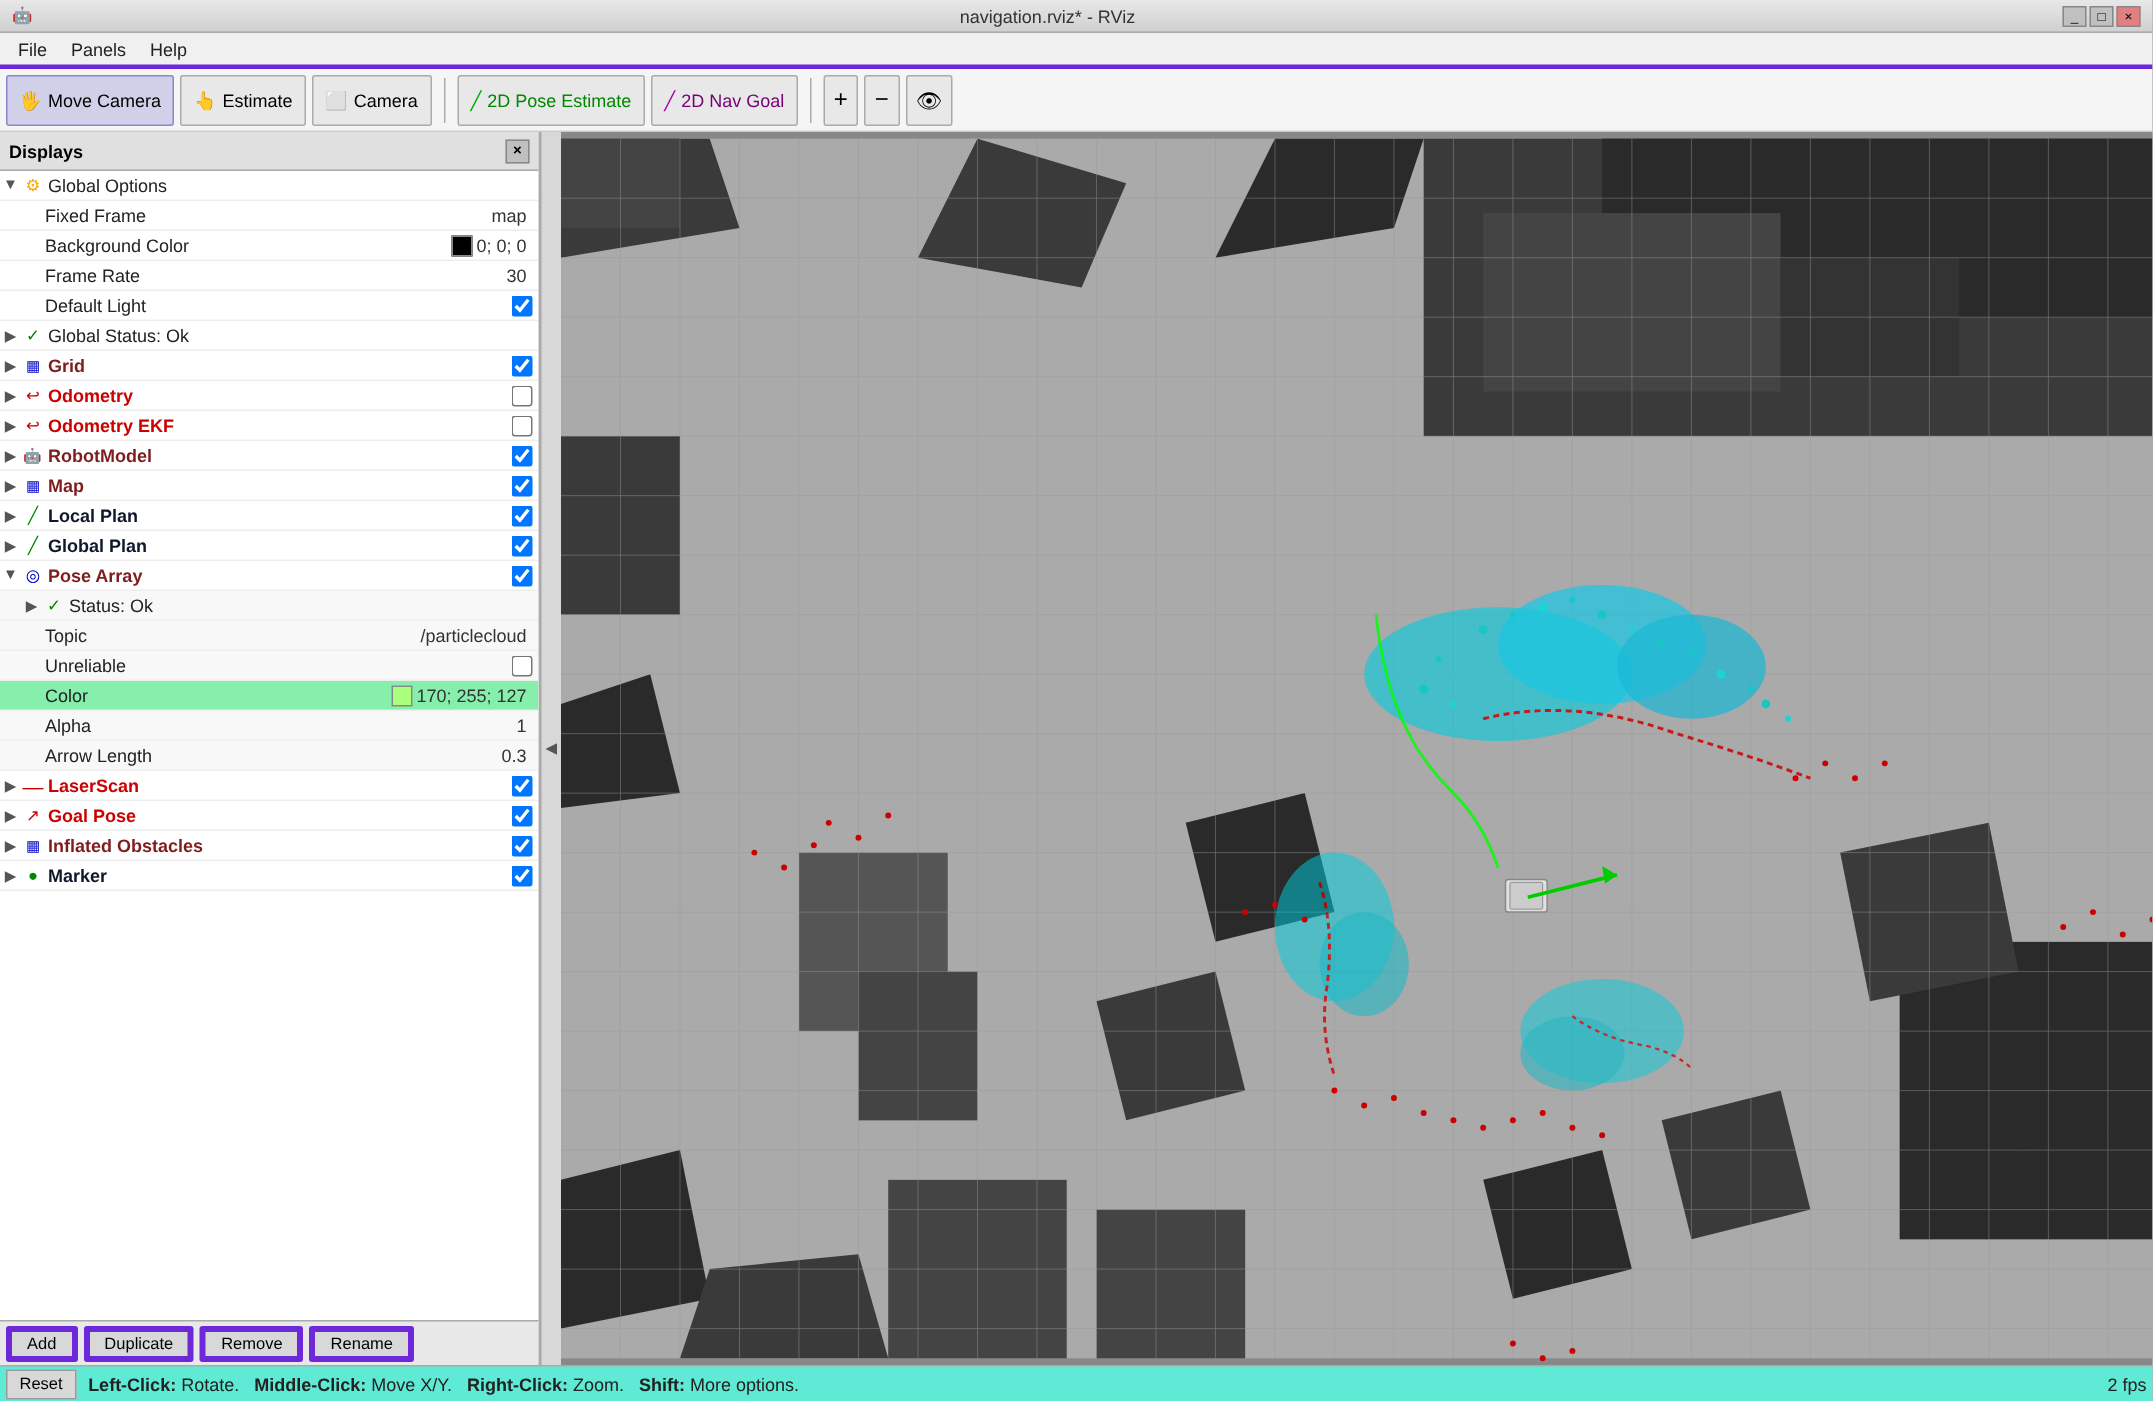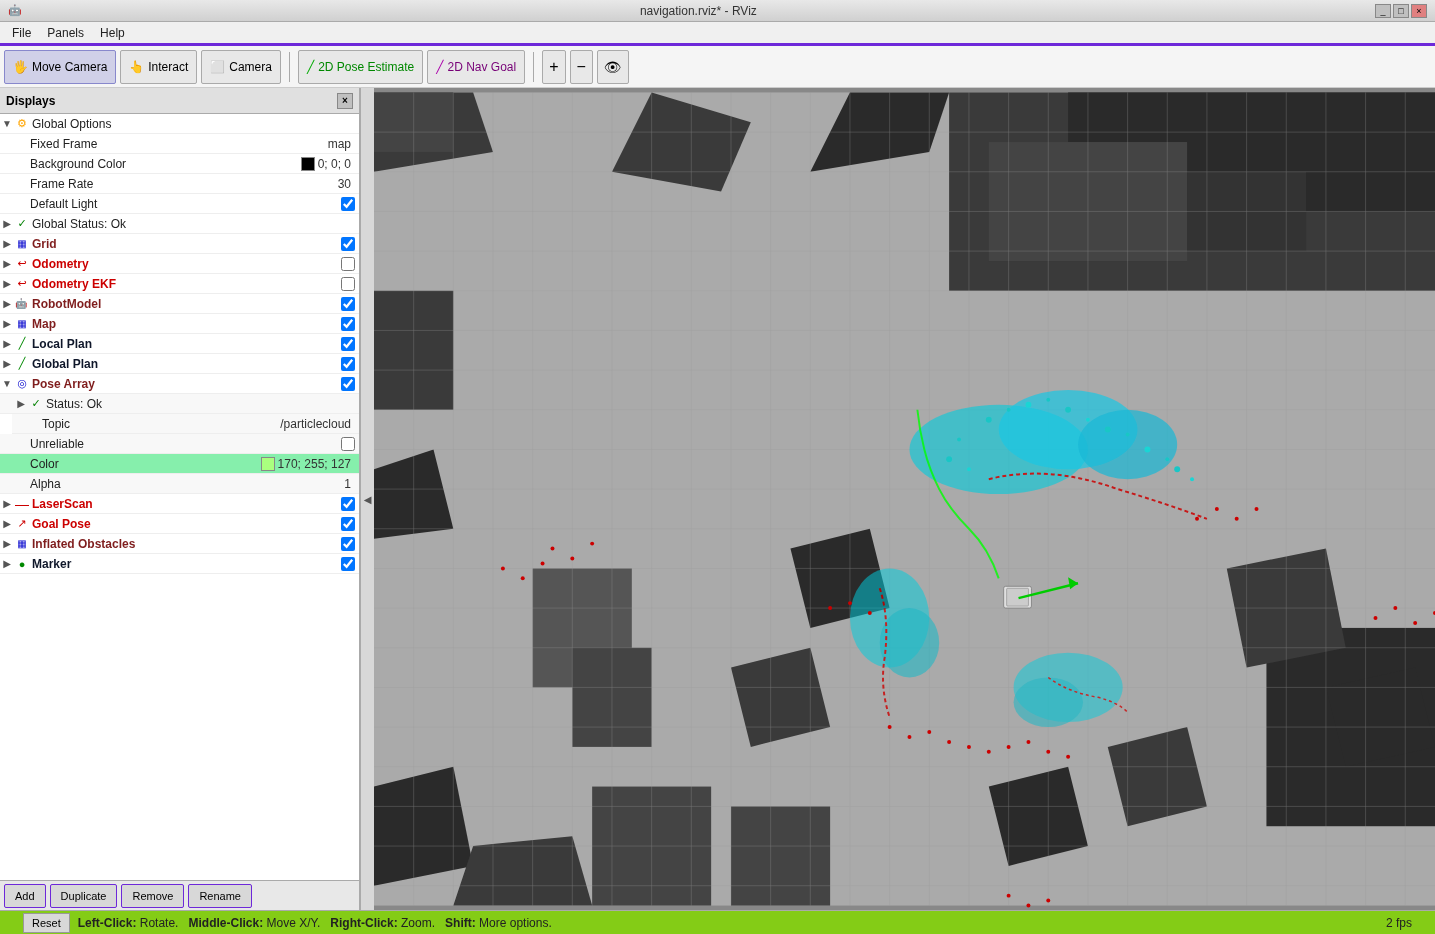--- a/index.html
+++ b/index.html
@@ -130,25 +130,25 @@
     #viewport {
       flex: 1;
       position: relative;
       overflow: hidden;
       background: #888;
     }
 
     
     #bottom-bar {
       height: 24px;
-      background: #84cc16;
+      background: #5eead4;
       border-top: 1px solid #aaa;
       display: flex;
       align-items: center;
-      padding: 0 23px;
+      padding: 0 4px;
       font-size: 12px;
     }
     .bottom-reset-btn {
       height: 20px;
       padding: 0 8px;
       background: #d8d8d8;
       border: 1px solid #999;
       cursor: pointer;
       font-size: 11px;
     }
@@ -162,21 +162,21 @@
       border-top: 1px solid #aaa;
       display: flex;
       align-items: center;
       padding: 2px 4px;
       gap: 4px;
     }
     .sidebar-btn {
       height: 24px;
       padding: 0 10px;
       background: #d8d8d8;
-      border: 1px solid #6d28d9;
+      border: 4px solid #6d28d9;
       cursor: pointer;
       font-size: 11px;
       border-radius: 2px;
     }
 
     
     #map-svg {
       position: absolute;
       top: 0; left: 0;
       width: 100%; height: 100%;
@@ -201,21 +201,21 @@
   <div class="menu-item">Help</div>
 </div>
 
 <div id="toolbar">
   <button class="toolbar-btn active">
     <span>🖐</span>
     <span>Move Camera</span>
   </button>
   <button class="toolbar-btn">
     <span>👆</span>
-    <span>Interact</span>
+    <span>Estimate</span>
   </button>
   <button class="toolbar-btn">
     <span>⬜</span>
     <span>Camera</span>
   </button>
   <div class="toolbar-sep"></div>
   <button class="toolbar-btn" style="color:#008800;">
     <span style="color:#00aa00;">╱</span>
     <span>2D Pose Estimate</span>
   </button>
@@ -332,21 +332,21 @@
         <input type="checkbox" class="tree-checkbox" checked="" style="">
       </div>
 
       <div class="tree-row" style="background:#f8f8f8;">
         <span style="display:inline-block;width:14px;"></span>
         <span class="tree-arrow">▶</span>
         <span class="tree-icon" style="color:green;">✓</span>
         <span class="tree-label">Status: Ok</span>
       </div>
 
-      <div class="tree-row" style="background:#f8f8f8;margin-left:12px;">
+      <div class="tree-row" style="background:#f8f8f8;">
         <span style="display:inline-block;width:28px;"></span>
         <span class="tree-label">Topic</span>
         <span class="tree-value">/particlecloud</span>
       </div>
 
       <div class="tree-row" style="background:#f8f8f8;">
         <span style="display:inline-block;width:28px;"></span>
         <span class="tree-label">Unreliable</span>
         <input type="checkbox" class="tree-checkbox" style="">
       </div>
@@ -358,20 +358,25 @@
         <span class="color-swatch" style="background:#aaff7f;"></span>
         <span class="tree-value" style="padding-left:3px;">170; 255; 127</span>
       </div>
 
       <div class="tree-row" style="background:#f8f8f8;">
         <span style="display:inline-block;width:28px;"></span>
         <span class="tree-label">Alpha</span>
         <span class="tree-value">1</span>
       </div>
 
+      <div class="tree-row" style="background:#f8f8f8;">
+        <span style="display:inline-block;width:28px;"></span>
+        <span class="tree-label">Arrow Length</span>
+        <span class="tree-value">0.3</span>
+      </div>
 
       <div class="tree-row">
         <span class="tree-arrow">▶</span>
         <span class="tree-icon" style="color:#cc0000;font-size:14px;">—</span>
         <span class="tree-label red">LaserScan</span>
         <input type="checkbox" class="tree-checkbox" checked="" style="">
       </div>
 
       <div class="tree-row">
         <span class="tree-arrow">▶</span>

